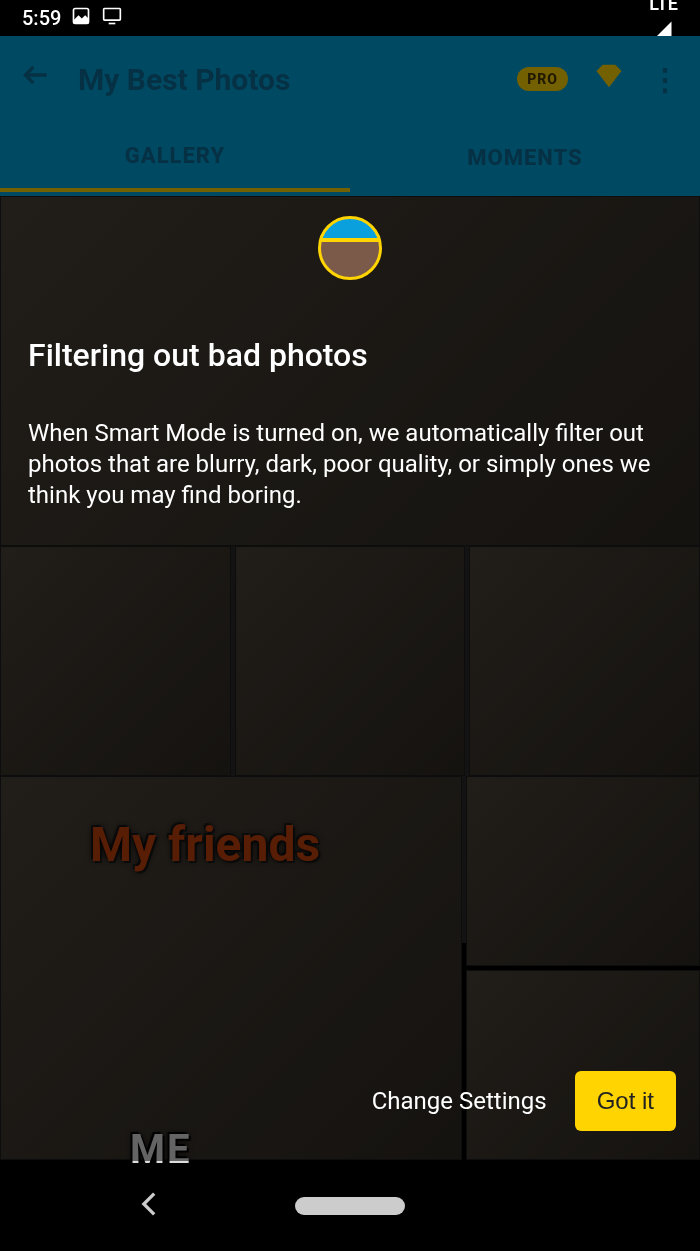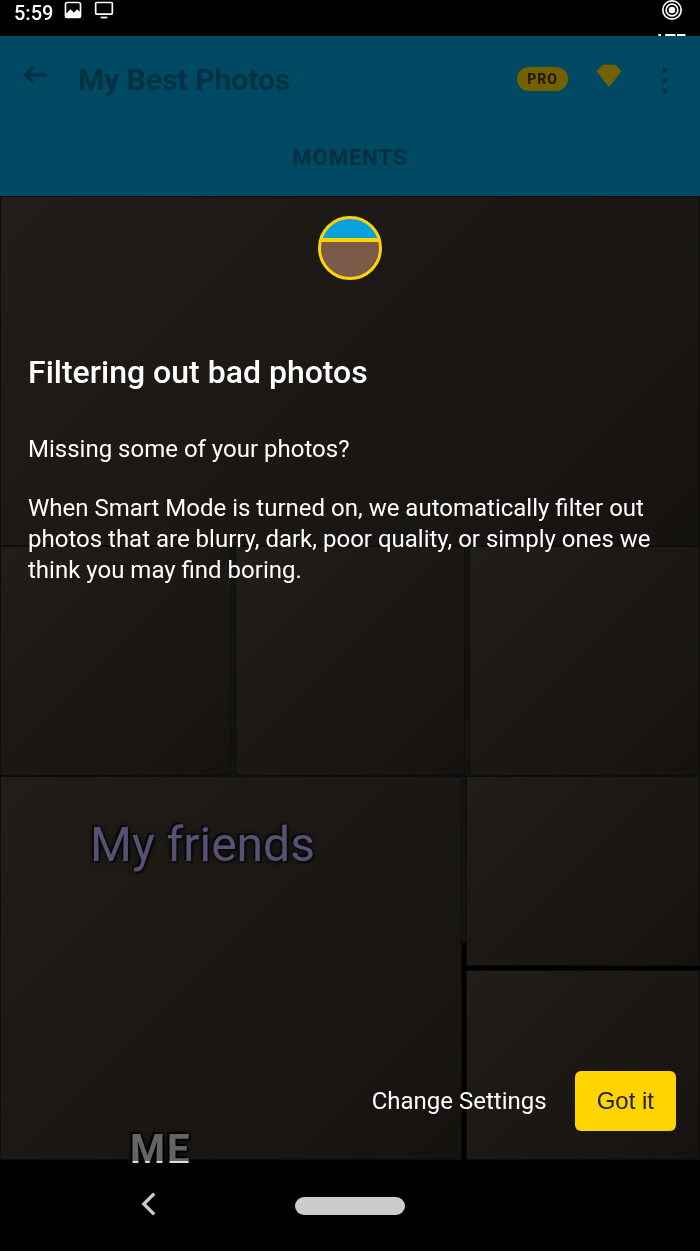--- a/index.html
+++ b/index.html
@@ -1,43 +1,43 @@
 <!DOCTYPE html>
 <html><head>
 <meta charset="utf-8">
 <style>
   * { box-sizing: border-box; margin: 0; padding: 0; }
   html, body { width: 700px; height: 1251px; background: #000; font-family: Roboto, Arial, sans-serif; overflow: hidden; }
   .phone { position: relative; width: 700px; height: 1251px; background: #000; }
-  .statusbar { height: 36px; display: flex; justify-content: space-between; align-items: flex-start; padding: 0 14px; color: #fff; font-size: 20px; }
+  .statusbar { height: 36px; display: flex; justify-content: space-between; align-items: center; padding: 0 22px; color: #fff; font-size: 20px; }
   .status-left { display: flex; align-items: center; gap: 10px; font-weight: 500;}
   .status-right { display: flex; align-items: center; gap: 6px; font-size: 18px; flex-direction: column; }
   .ico { display:inline-block; }
   .app { position: relative; width: 100%; height: 907px; }
   .appbar { background: #00a3da; height: 160px; }
   .appbar-row { height: 86px; display: flex; align-items: center; padding: 0 20px; gap: 26px; }
   .back { color: #2c7da0; font-size: 36px; }
   .title { color: #0e6c97; font-size: 30px; font-weight: 700; flex: 1; }
   .pro-badge { background: #ffd400; color: #4a3b00; font-weight: 800; font-size: 14px; padding: 4px 10px; border-radius: 12px; letter-spacing: 1px;}
   .diamond { color: #ffd400; font-size: 30px; }
   .overflow { color: #0e6c97; font-size: 30px; font-weight: 700; }
   .tabs { display: flex; height: 70px; }
   .tab { flex:1; display:flex; align-items:center; justify-content:center; color:#0e6c97; font-weight:800; font-size:22px; letter-spacing:1px; }
   .tab.active { border-bottom: 4px solid #ffd400; }
   .gallery { position: absolute; top: 160px; left:0; right:0; bottom:0; background:#2b2b2b; }
   .cell { background: linear-gradient(135deg,#4a4238,#2f2a24); border:1px solid #1e1e1e; }
   .row1 { height: 350px; display:grid; grid-template-columns: 1fr; }
   .row2 { height: 230px; display:grid; grid-template-columns: 1fr 1fr 1fr; gap:4px;}
   .row3 { height: 384px; display:grid; grid-template-columns: 462px 1fr; gap:4px;}
   .r3-right { display:grid; grid-template-rows: 1fr 1fr; gap:4px;}
-  .friends-label { position:absolute; top:780px; left:90px; color:#c4b5fd; font-size:48px; font-weight:400; text-shadow:0 0 6px #000, -2px -2px 0 #222, 2px 2px 0 #222; }
+  .friends-label { position:absolute; top:780px; left:90px; color:#c2410c; font-size:48px; font-weight:700; text-shadow:0 0 6px #000, -2px -2px 0 #222, 2px 2px 0 #222; }
   .me-label { position:absolute; top:1090px; left:130px; color:#ddd; font-size:40px; font-weight:700; text-shadow:0 0 6px #000, -2px -2px 0 #000, 2px 2px 0 #000; letter-spacing:2px;}
   .overlay { position:absolute; top:36px; left:0; right:0; height:1125px; background: rgba(0,0,0,0.55); }
   .circle-indicator { position:absolute; top: 180px; left: 50%; transform: translateX(-50%); width: 64px; height: 64px; border-radius: 50%; border: 3px solid #ffd400; background: linear-gradient(to bottom, #0aa0de 0%, #0aa0de 33%, #ffd400 33%, #ffd400 40%, #7b5a4a 40%, #7b5a4a 100%); }
-  .modal-text { position:absolute; top: 300px; left: 28px; right: 28px; color: #fff; margin-top: 17px; }
+  .modal-text { position:absolute; top: 300px; left: 28px; right: 28px; color: #fff; }
   .modal-title { font-size: 32px; font-weight: 500; margin-bottom: 44px; }
   .modal-sub { font-size: 24px; margin-bottom: 30px; }
   .modal-body { font-size: 24px; line-height: 1.3; }
   .modal-actions { position:absolute; bottom: 30px; right: 24px; display:flex; align-items:center; gap: 28px; }
   .change-settings { color:#fff; font-size: 24px; font-weight:400; }
   .gotit { background:#ffd400; color:#222; font-size:24px; font-weight:500; padding: 16px 22px; border-radius: 6px; border:none; }
   .navbar { position:absolute; bottom:0; left:0; right:0; height:90px; display:flex; align-items:center; justify-content:space-around; color:#ccc; }
   .nav-pill { width:110px; height:18px; border-radius:10px; background:#ccc; }
   .nav-back { font-size:30px; color:#ccc; position:absolute; left:140px;}
 </style>
@@ -97,20 +97,21 @@
         <span class="title">My Best Photos</span>
         <span class="pro-badge">PRO</span>
         <span class="diamond">
           <svg width="30" height="30" viewBox="0 0 24 24" fill="#ffd400">
               <path d="M2 8 L7 3 H17 L22 8 L12 21 Z"></path>
             </svg>
         </span>
         <span class="overflow">⋮</span>
       </div>
       <div class="tabs">
+        <div class="tab active">GALLERY</div>
         <div class="tab">MOMENTS</div>
       </div>
     </div>
     <div class="gallery">
       <div class="row1">
           <div class="cell"></div>
         </div>
       <div class="row2">
         <div class="cell"></div>
         <div class="cell"></div>
@@ -125,21 +126,20 @@
       </div>
     </div>
     <div class="friends-label">My friends</div>
     <div class="me-label">ME</div>
   </div>
 
   <div class="overlay">
     <div class="circle-indicator"></div>
     <div class="modal-text">
       <div class="modal-title">Filtering out bad photos</div>
-      <div class="modal-sub">Missing some of your photos?</div>
       <div class="modal-body">When Smart Mode is turned on, we automatically filter out photos that are blurry, dark, poor quality, or simply ones we think you may find boring.</div>
     </div>
     <div class="modal-actions">
       <span class="change-settings">Change Settings</span>
       <button class="gotit">Got it</button>
     </div>
   </div>
 
   <div class="navbar">
     <span class="nav-back">

